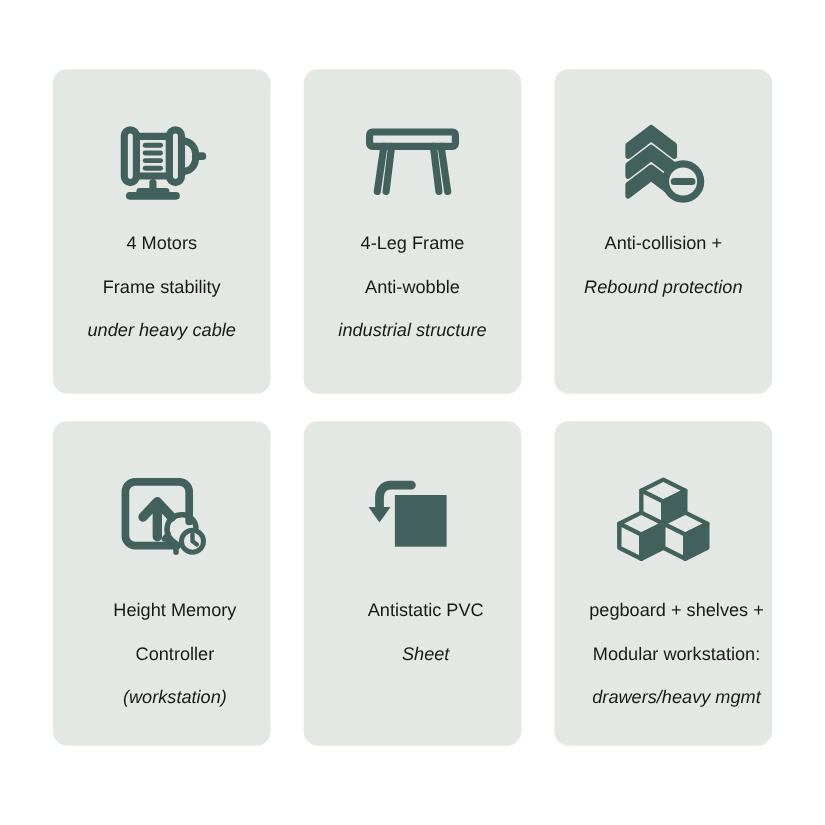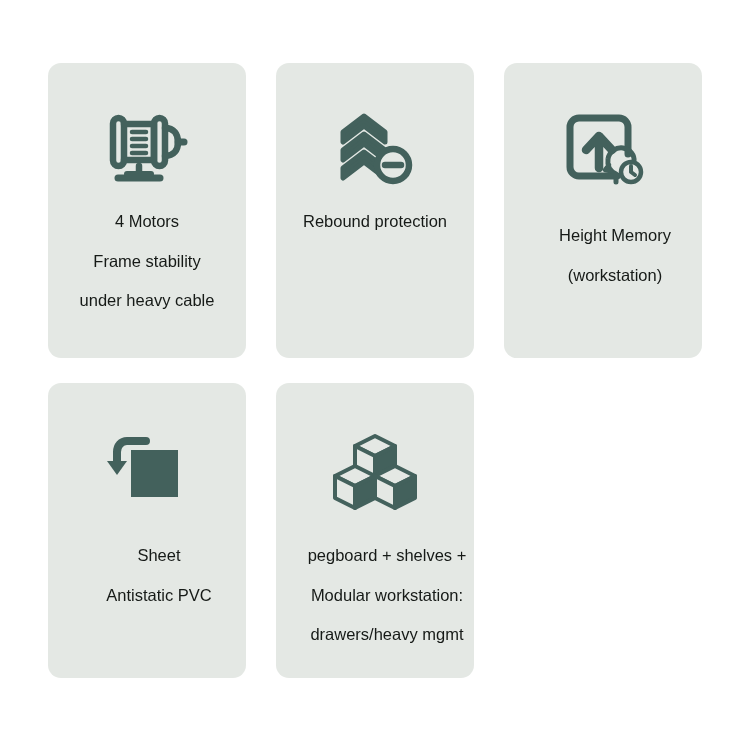--- a/index.html
+++ b/index.html
@@ -53,20 +53,21 @@
   }
   .card-line {
     color: #161a17;
     font-size: 16.5px;
     line-height: 1;
     margin-bottom: 23px;
     white-space: nowrap;
   }
   .card-line:last-child {
     margin-bottom: 0;
+    font-style: italic;
   }
   
   .row2 .card-icon {
     height: 92px;
   }
   .row2 .card-text {
     margin-top: 30px;
     padding-left: 30px;
   }
 </style>
@@ -101,34 +102,53 @@
         <path d="M23 64 H47" stroke-width="6"></path>
       </svg>
     </div>
     <div class="card-text">
       <div class="card-line">4 Motors</div>
       <div class="card-line">Frame stability</div>
       <div class="card-line">under heavy cable</div>
     </div>
   </div>
 
+  <div class="feature-card">
+    <div class="card-icon">
+      <svg width="92" height="72" viewBox="0 0 92 72" fill="none" stroke="#43615c" stroke-width="6.5" stroke-linecap="round" stroke-linejoin="round">
+
+        <rect x="7" y="8" width="78" height="13" rx="2.5"></rect>
+
+        <path d="M20 21 L14 62"></path>
+        <path d="M72 21 L78 62"></path>
+        <path d="M27 21 L22 62"></path>
+        <path d="M65 21 L70 62"></path>
+      </svg>
+    </div>
+    <div class="card-text">
+      <div class="card-line">4-Leg Frame</div>
+      <div class="card-line">Anti-wobble</div>
+      <div class="card-line">industrial structure</div>
+    </div>
+  </div>
 
   <div class="feature-card">
     <div class="card-icon">
       <svg width="80" height="80" viewBox="0 0 80 80" fill="none" stroke="#43615c" stroke-width="7" stroke-linecap="round" stroke-linejoin="round">
 
         <path d="M8 24 L29 8 L50 24 L50 34 L29 18 L8 34 Z" fill="#43615c" stroke-width="5"></path>
         <path d="M8 42 L29 26 L50 42 L50 52 L29 36 L8 52 Z" fill="#43615c" stroke-width="5"></path>
         <path d="M8 60 L29 44 L50 60 L50 70 L29 54 L8 70 Z" fill="#43615c" stroke-width="5"></path>
 
         <circle cx="58" cy="57" r="16" fill="#e4e8e4" stroke="#43615c" stroke-width="6.5"></circle>
         <path d="M50 57 H66" stroke-width="6.5"></path>
       </svg>
     </div>
     <div class="card-text">
+      <div class="card-line">Anti-collision +</div>
       <div class="card-line">Rebound protection</div>
     </div>
   </div>
 
   <div class="feature-card row2">
     <div class="card-icon">
       <svg width="88" height="82" viewBox="0 0 88 82" fill="none" stroke="#43615c" stroke-width="7" stroke-linecap="round" stroke-linejoin="round">
 
         <path d="M58 66 H20 C15 66 11 62 11 57 V17 C11 12 15 8 20 8 H60 C65 8 69 12 69 17 V44"></path>
 
@@ -136,37 +156,38 @@
 
         <path d="M57 72 V64 C51 61 48 55 49 49 C50 42 57 37 64 38 C71 39 76 45 75 52" stroke-width="5"></path>
         <path d="M50 55 L46 60 L51 61" stroke-width="4.5"></path>
 
         <circle cx="72" cy="62" r="10" stroke-width="4.5" fill="#e4e8e4"></circle>
         <path d="M72 56 V62 L76 65" stroke-width="4"></path>
       </svg>
     </div>
     <div class="card-text">
       <div class="card-line">Height Memory</div>
+      <div class="card-line">Controller</div>
       <div class="card-line">(workstation)</div>
     </div>
   </div>
 
   <div class="feature-card row2">
     <div class="card-icon">
       <svg width="86" height="80" viewBox="0 0 86 80" fill="none" stroke="#43615c" stroke-linecap="round" stroke-linejoin="round">
 
         <rect x="27" y="19" width="47" height="47" fill="#43615c" stroke="none"></rect>
 
         <path d="M42 10 H23 C17 10 13 15 13 21 V34" stroke-width="8" fill="none"></path>
         <path d="M3 30 L13 44 L23 30 Z" fill="#43615c" stroke="none"></path>
       </svg>
     </div>
     <div class="card-text">
+      <div class="card-line">Antistatic PVC</div>
       <div class="card-line">Sheet</div>
-      <div class="card-line">Antistatic PVC</div>
     </div>
   </div>
 
   <div class="feature-card row2">
     <div class="card-icon">
       <svg width="86" height="82" viewBox="0 0 86 82" fill="none" stroke="#43615c" stroke-width="4" stroke-linejoin="round">
 
         <g>
           <path d="M43 6 L63 16 L43 26 L23 16 Z" fill="#e4e8e4"></path>
           <path d="M23 16 L43 26 L43 48 L23 38 Z" fill="#e4e8e4"></path>

